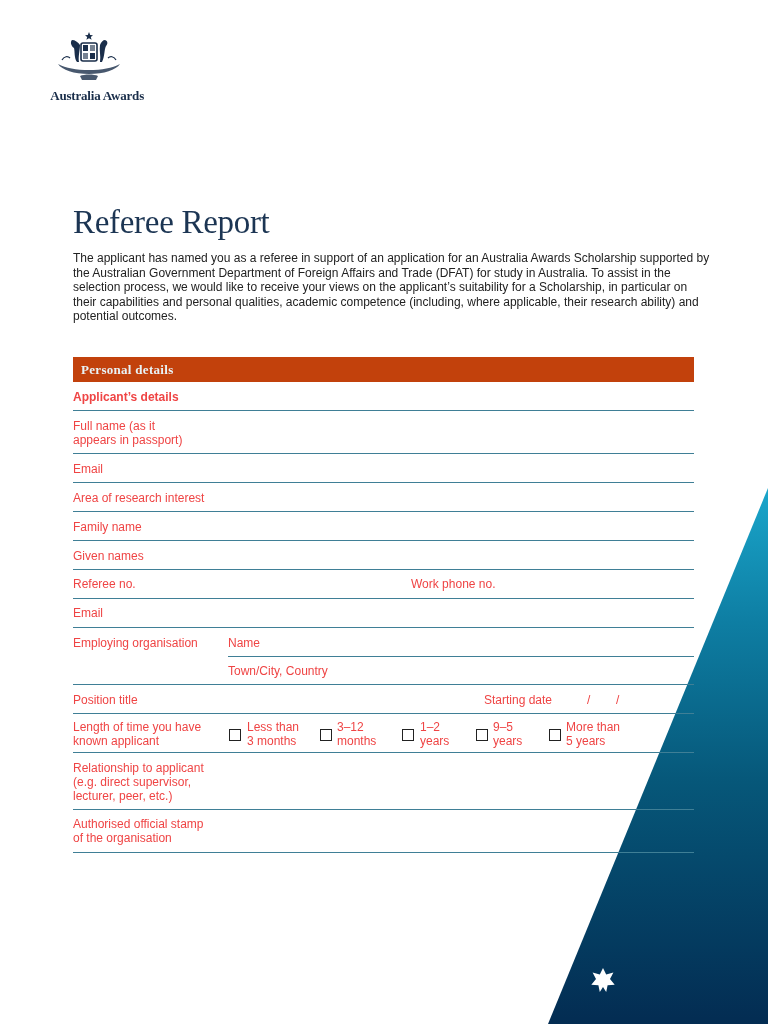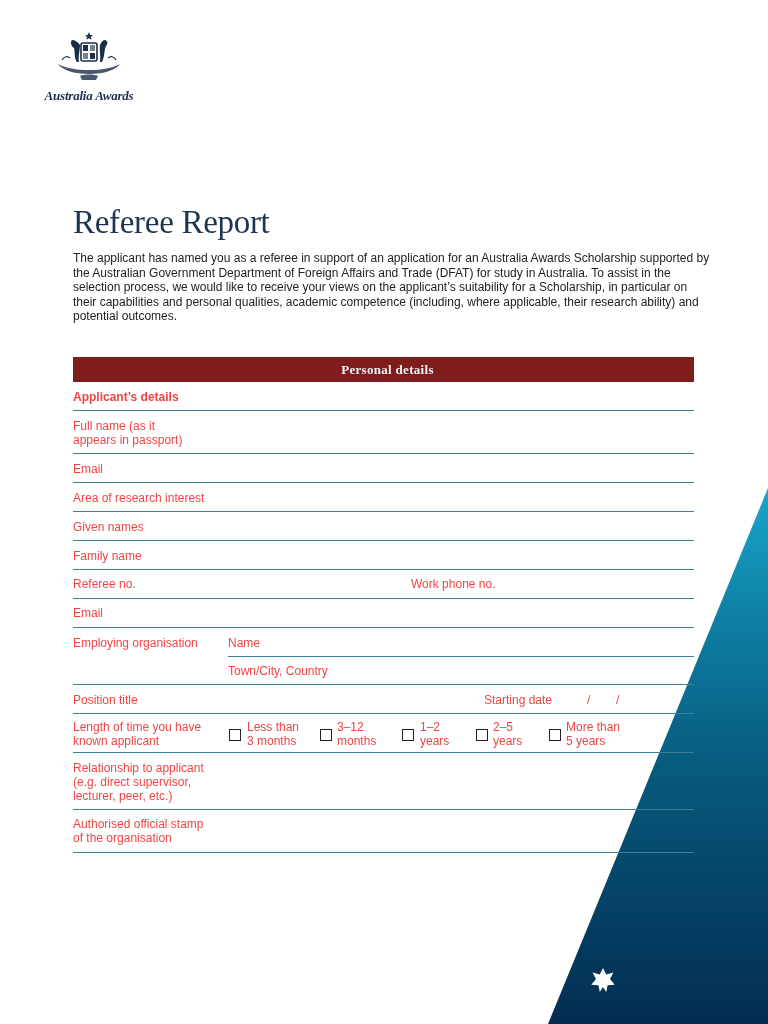--- a/index.html
+++ b/index.html
@@ -7,43 +7,43 @@
     width:768px; height:1024px; position:relative; overflow:hidden;
     background:#ffffff;
     font-family:"Liberation Sans", sans-serif;
     color:#222;
   }
   .triangle {
     position:absolute; left:0; top:0; width:768px; height:1024px;
     pointer-events:none; z-index:0;
   }
   .logo {
-    position:absolute; left:34px; top:30px; width:110px; text-align:center;font-style:italic;
+    position:absolute; left:34px; top:30px; width:110px; text-align:right;
   }
   .logo svg { display:block; margin:0 auto; }
   .logo-text {
     font-family:"Liberation Serif", serif; font-weight:bold;
     font-size:13px; color:#1a2e4a; margin-top:2px; letter-spacing:-0.2px;
   }
   .title {
     position:absolute; left:73px; top:204px;
     font-family:"Liberation Serif", serif; font-size:33px;
     color:#1c3553; margin:0; font-weight:normal; letter-spacing:-0.3px;
   }
   .intro {
     position:absolute; left:73px; top:251px; width:640px;
     font-size:12px; line-height:14.6px; color:#222; margin:0;
   }
   .form {
     position:absolute; left:73px; top:357px; width:621px; z-index:1;
   }
   .section-bar {
-    background:#7f1d1d; color:#e8f3f7; height:25px; line-height:25px;
+    background:#c2410c; color:#e8f3f7; height:25px; line-height:25px;
     padding-left:8px; font-family:"Liberation Serif", serif;
-    font-size:13px; font-weight:bold; letter-spacing:0.3px;text-align:center;
+    font-size:13px; font-weight:bold; letter-spacing:0.3px;
   }
   .row {
     position:relative; border-bottom:1.5px solid #3f7f96;
     font-size:12px; color:#ef4444; box-sizing:border-box;
   }
   .row .lbl { position:absolute; left:0; line-height:14px; }
   .row.bold .lbl { font-weight:bold; }
   .sub-line {
     position:absolute; left:155px; right:0; border-bottom:1.5px solid #3f7f96;
   }
@@ -109,25 +109,25 @@
   <div class="row" style="height:29px">
     <span class="lbl" style="top:8px">Email</span>
   </div>
 
   <div class="row" style="height:29px">
     <span class="lbl" style="top:8px">Area of research interest</span>
   </div>
 
 
   <div class="row" style="height:29px">
-    <span class="lbl" style="top:8px">Given names</span>
+    <span class="lbl" style="top:8px">Family name</span>
   </div>
 
   <div class="row" style="height:29px">
-    <span class="lbl" style="top:8px">Family name</span>
+    <span class="lbl" style="top:8px">Given names</span>
   </div>
 
   <div class="row" style="height:29px">
     <span class="lbl" style="top:7px">Referee no.</span>
     <span class="lbl" style="top:7px; left:338px">Work phone no.</span>
   </div>
 
   <div class="row" style="height:29px">
     <span class="lbl" style="top:7px">Email</span>
   </div>
@@ -155,21 +155,21 @@
     <div class="cb" style="left:156px; top:15px"></div>
     <span class="cbl" style="left:174px; top:6px"><span>Less than</span><br><span>3 months</span></span>
 
     <div class="cb" style="left:247px; top:15px"></div>
     <span class="cbl" style="left:264px; top:6px"><span>3–12</span><br><span>months</span></span>
 
     <div class="cb" style="left:329px; top:15px"></div>
     <span class="cbl" style="left:347px; top:6px"><span>1–2</span><br><span>years</span></span>
 
     <div class="cb" style="left:403px; top:15px"></div>
-    <span class="cbl" style="left:420px; top:6px"><span>2–5</span><br><span>years</span></span>
+    <span class="cbl" style="left:420px; top:6px"><span>9–5</span><br><span>years</span></span>
 
     <div class="cb" style="left:476px; top:15px"></div>
     <span class="cbl" style="left:493px; top:6px"><span>More than</span><br><span>5 years</span></span>
   </div>
 
   <div class="row" style="height:57px">
     <span class="lbl" style="top:8px">
       <span>Relationship to applicant</span><br>
       <span>(e.g. direct supervisor,</span><br>
       <span>lecturer, peer, etc.)</span>

